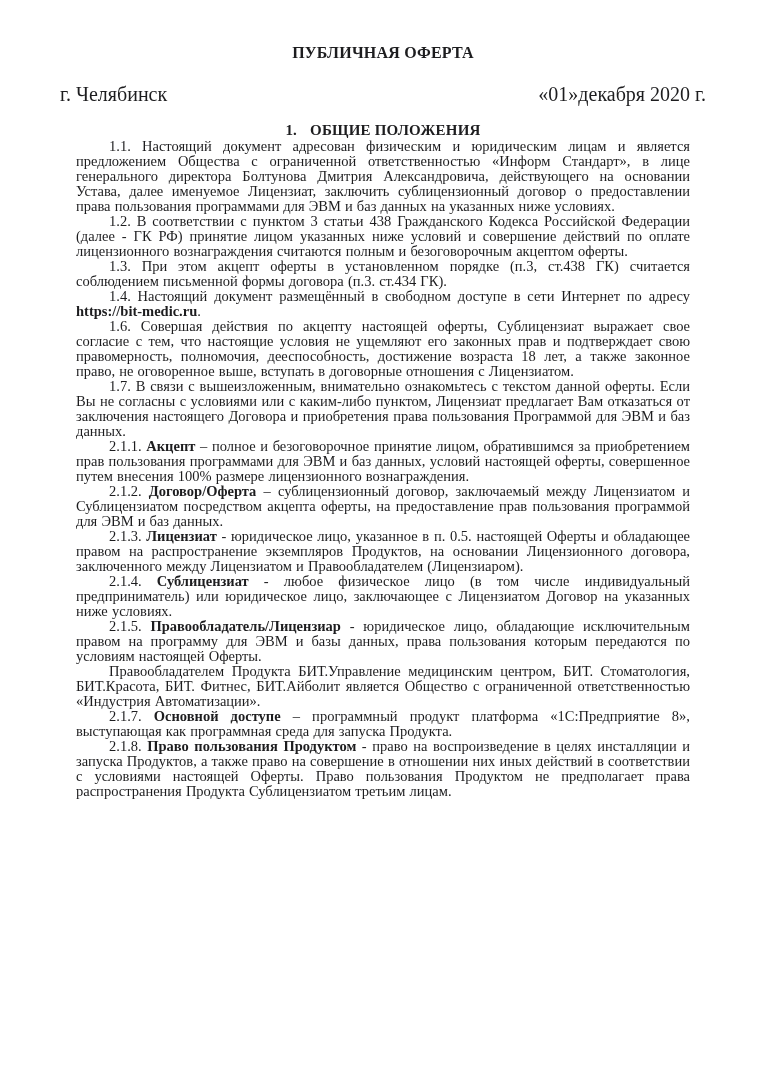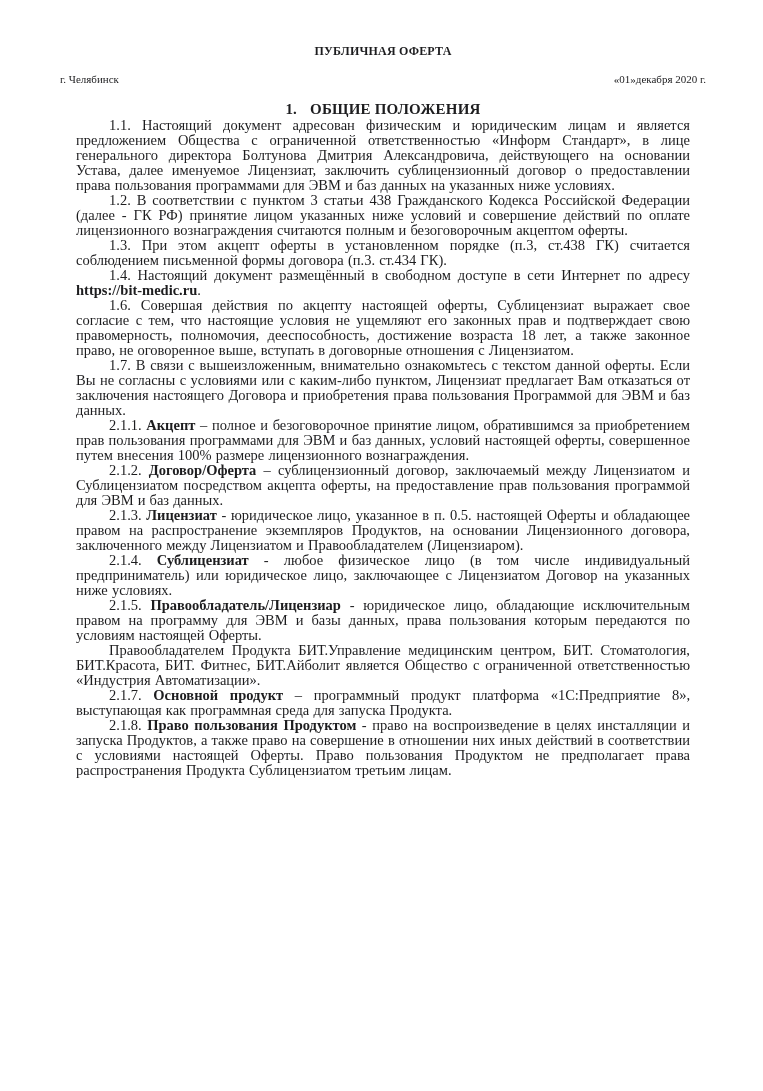--- a/index.html
+++ b/index.html
@@ -16,31 +16,31 @@
   }
   .page {
     box-sizing: border-box;
     width: 763px;
     height: 1091px;
     padding: 44px 57px 20px 60px;
     background: #ffffff;
   }
   .doc-title {
     margin: 0;
-    font-size: 12px;
+    font-size: 16px;
     font-weight: bold;
     text-align: center;
     letter-spacing: 0.2px;
   }
   .meta-row {
     display: flex;
     justify-content: space-between;
     align-items: baseline;
-    margin-top: 14px;
-    font-size: 11px;
+    margin-top: 21px;
+    font-size: 20px;
   }
   .sections { margin: 16px; }
   .sec-heading {
     margin: 16px 0 0 0;
     font-size: 15px;
     font-weight: bold;
     text-align: center;
     letter-spacing: 0.2px;
   }
   section + section .sec-heading { margin-top: 36px; }
@@ -76,17 +76,17 @@
         <p class="para"><span>1.6. Совершая действия по акцепту настоящей оферты, Сублицензиат выражает свое согласие с тем, что настоящие условия не ущемляют его законных прав и подтверждает свою правомерность, полномочия, дееспособность, достижение возраста 18 лет, а также законное право, не оговоренное выше, вступать в договорные отношения с Лицензиатом.</span></p>
         <p class="para"><span>1.7. В связи с вышеизложенным, внимательно ознакомьтесь с текстом данной оферты. Если Вы не согласны с условиями или с каким-либо пунктом, Лицензиат предлагает Вам отказаться от заключения настоящего Договора и приобретения права пользования Программой для ЭВМ и баз данных.</span></p>
       </section>
       <section>
         <p class="para"><span>2.1.1. </span><span class="b">Акцепт</span><span> – полное и безоговорочное принятие лицом, обратившимся за приобретением прав пользования программами для ЭВМ и баз данных, условий настоящей оферты, совершенное путем внесения 100% размере лицензионного вознаграждения.</span></p>
         <p class="para"><span>2.1.2. </span><span class="b">Договор/Оферта</span><span> – сублицензионный договор, заключаемый между Лицензиатом и Сублицензиатом посредством акцепта оферты, на предоставление прав пользования программой для ЭВМ и баз данных.</span></p>
         <p class="para"><span>2.1.3. </span><span class="b">Лицензиат</span><span>  - юридическое лицо, указанное в п. 0.5. настоящей Оферты и обладающее правом на распространение экземпляров Продуктов, на основании Лицензионного договора, заключенного между Лицензиатом и Правообладателем (Лицензиаром).</span></p>
         <p class="para"><span>2.1.4. </span><span class="b">Сублицензиат</span><span>  - любое физическое лицо (в том числе индивидуальный предприниматель) или юридическое лицо, заключающее с Лицензиатом Договор на указанных ниже условиях.</span></p>
         <p class="para"><span>2.1.5. </span><span class="b">Правообладатель/Лицензиар</span><span> - юридическое лицо, обладающие исключительным правом на программу для ЭВМ и базы данных, права пользования которым передаются по условиям настоящей Оферты.</span></p>
         <p class="para"><span>Правообладателем Продукта БИТ.Управление медицинским центром, БИТ. Стоматология, БИТ.Красота, БИТ. Фитнес, БИТ.Айболит является Общество с ограниченной ответственностью «Индустрия Автоматизации».</span></p>
-        <p class="para"><span>2.1.7. </span><span class="b">Основной продукт</span><span> – программный продукт платформа «1С:Предприятие 8», выступающая как программная среда для запуска Продукта.</span></p>
+        <p class="para"><span>2.1.7. </span><span class="b">Основной доступе</span><span> – программный продукт платформа «1С:Предприятие 8», выступающая как программная среда для запуска Продукта.</span></p>
         <p class="para"><span>2.1.8. </span><span class="b">Право пользования Продуктом</span><span> -  право на воспроизведение в целях инсталляции и запуска Продуктов, а также право на совершение в отношении них иных действий в соответствии с условиями настоящей Оферты. Право пользования Продуктом не предполагает права распространения Продукта Сублицензиатом третьим лицам.</span></p>
       </section>
     </div>
 </div>
 
 </body></html>

